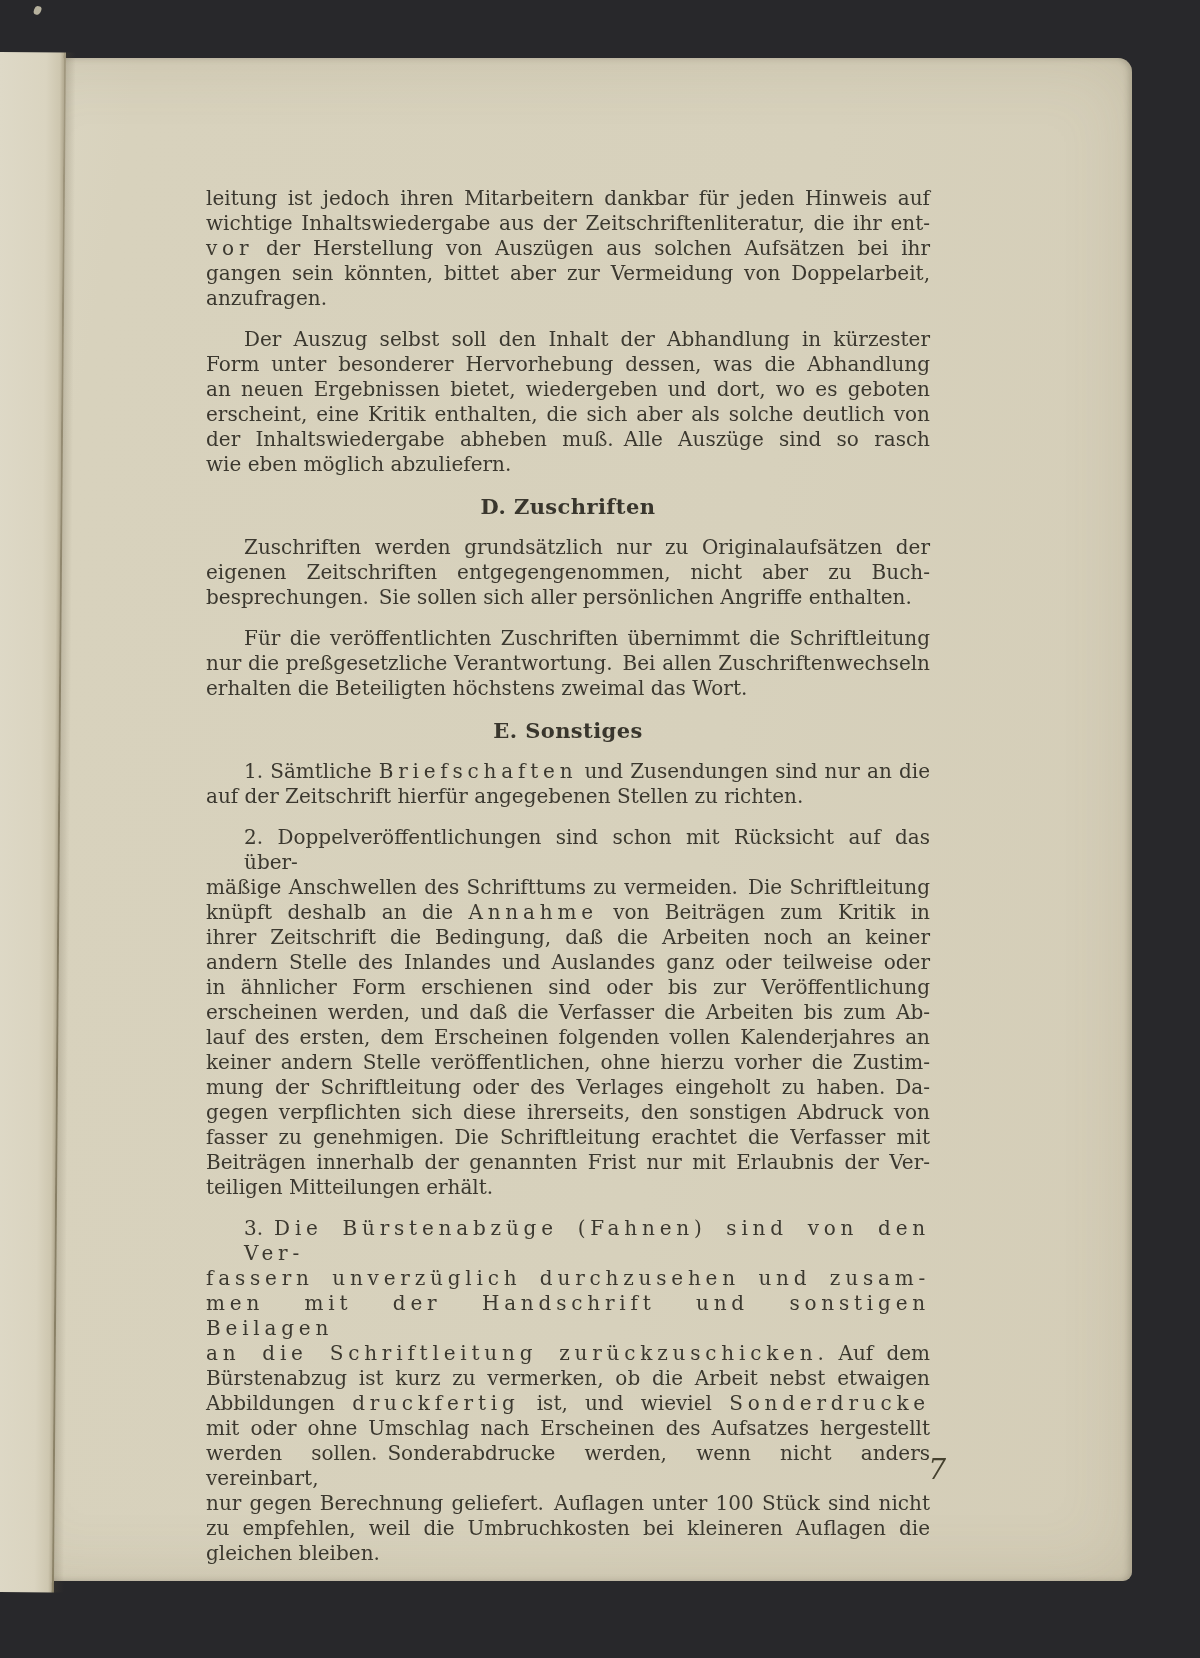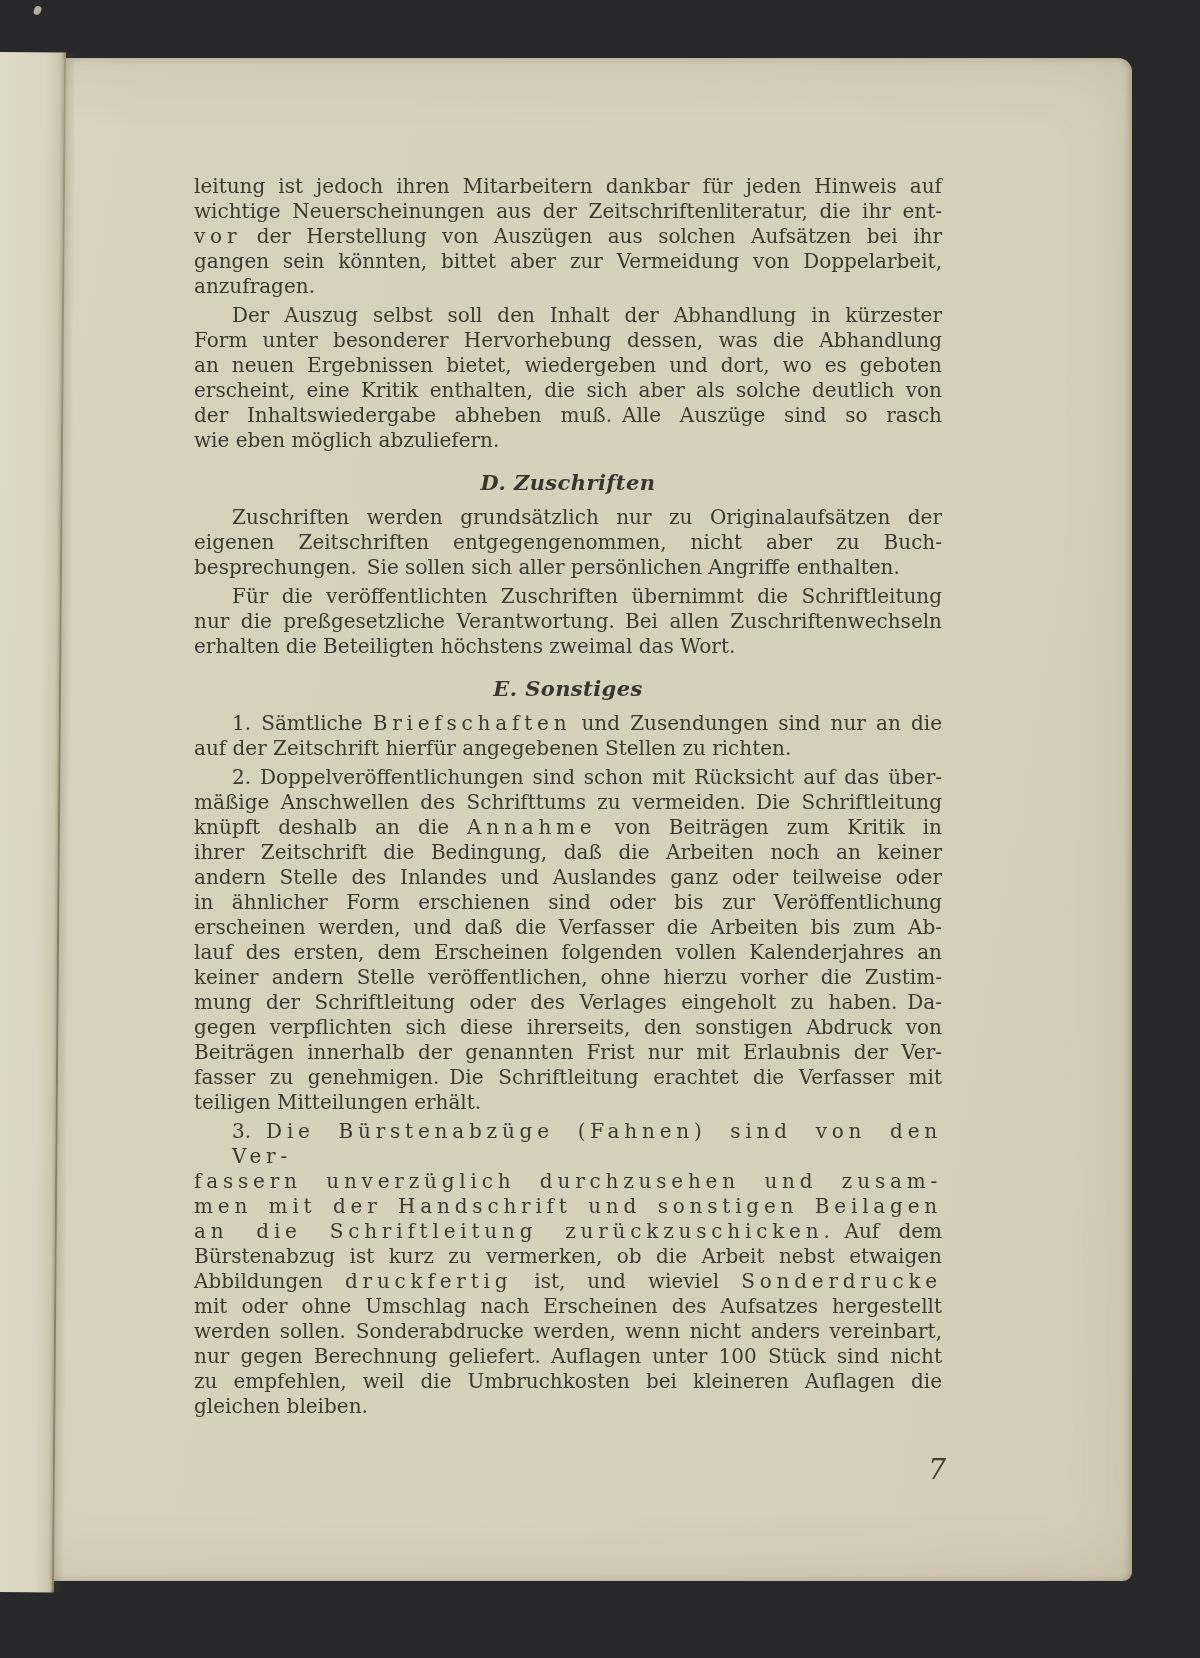--- a/index.html
+++ b/index.html
@@ -32,32 +32,32 @@
   }
   .crease-shadow{
     position:absolute;left:66px;top:0;bottom:0;width:10px;
     background:linear-gradient(to right,rgba(90,80,58,.20),rgba(90,80,58,0));
   }
   .text-col{
     position:absolute;left:190px;top:112px;width:756px;
     color:#3b382f;font-size:20px;line-height:25px;
     text-rendering:optimizeLegibility;
   }
-  .para{margin:4px;}
+  .para{margin:16px;}
   .line{
     text-align:justify;text-align-last:justify;
     white-space:normal;
   }
   .line.last{text-align-last:left;}
   .line.ind1{padding-left:38px;}
   .line.ind2{padding-left:95px;}
   .sp{letter-spacing:.24em;word-spacing:.2em;}
   .heading{
     text-align:center;font-weight:bold;font-size:21px;
-    margin:17px 0 10px;letter-spacing:.02em;color:#39362d;font-style:italic;
+    margin:17px 0 10px;letter-spacing:.02em;color:#39362d;
   }
   .pagenum{
     position:absolute;left:900px;top:1395px;width:46px;text-align:right;
     font-style:italic;font-size:28px;color:#45412f;
   }
 </style>
 </head>
 <body>
 
 <div class="scan-speck"></div>
@@ -65,21 +65,21 @@
 <div class="page">
   <div class="fold">
     <div class="gutter"></div>
     <div class="crease"></div>
     <div class="crease-shadow"></div>
   </div>
 
   <div class="text-col">
       <div class="para">
         <div class="line"><span>leitung ist jedoch ihren Mitarbeitern dankbar für jeden Hinweis auf</span></div>
-        <div class="line"><span>wichtige Neuerscheinungen aus der Zeitschriftenliteratur, die ihr ent-</span></div>
+        <div class="line"><span>wichtige Inhaltswiedergabe aus der Zeitschriftenliteratur, die ihr ent-</span></div>
         <div class="line"><span class="sp">vor</span><span> der Herstellung von Auszügen aus solchen Aufsätzen bei ihr</span></div>
         <div class="line"><span>gangen sein könnten, bittet aber zur Vermeidung von Doppelarbeit,</span></div>
         <div class="line last"><span>anzufragen.</span></div>
       </div>
       <div class="para">
         <div class="line ind1"><span>Der Auszug selbst soll den Inhalt der Abhandlung in kürzester</span></div>
         <div class="line"><span>Form unter besonderer Hervorhebung dessen, was die Abhandlung</span></div>
         <div class="line"><span>an neuen Ergebnissen bietet, wiedergeben und dort, wo es geboten</span></div>
         <div class="line"><span>erscheint, eine Kritik enthalten, die sich aber als solche deutlich von</span></div>
         <div class="line"><span>der Inhaltswiedergabe abheben muß. Alle Auszüge sind so rasch</span></div>
@@ -106,22 +106,22 @@
         <div class="line"><span>mäßige Anschwellen des Schrifttums zu vermeiden. Die Schriftleitung</span></div>
         <div class="line"><span>knüpft deshalb an die </span><span class="sp">Annahme</span><span> von Beiträgen zum Kritik in</span></div>
         <div class="line"><span>ihrer Zeitschrift die Bedingung, daß die Arbeiten noch an keiner</span></div>
         <div class="line"><span>andern Stelle des Inlandes und Auslandes ganz oder teilweise oder</span></div>
         <div class="line"><span>in ähnlicher Form erschienen sind oder bis zur Veröffentlichung</span></div>
         <div class="line"><span>erscheinen werden, und daß die Verfasser die Arbeiten bis zum Ab-</span></div>
         <div class="line"><span>lauf des ersten, dem Erscheinen folgenden vollen Kalenderjahres an</span></div>
         <div class="line"><span>keiner andern Stelle veröffentlichen, ohne hierzu vorher die Zustim-</span></div>
         <div class="line"><span>mung der Schriftleitung oder des Verlages eingeholt zu haben. Da-</span></div>
         <div class="line"><span>gegen verpflichten sich diese ihrerseits, den sonstigen Abdruck von</span></div>
+        <div class="line"><span>fasser zu genehmigen. Die Schriftleitung erachtet die Verfasser mit</span></div>
         <div class="line"><span>Beiträgen innerhalb der genannten Frist nur mit Erlaubnis der Ver-</span></div>
-        <div class="line"><span>fasser zu genehmigen. Die Schriftleitung erachtet die Verfasser mit</span></div>
         <div class="line last"><span>teiligen Mitteilungen erhält.</span></div>
       </div>
       <div class="para">
         <div class="line ind1"><span>3. </span><span class="sp">Die Bürstenabzüge (Fahnen) sind von den Ver-</span></div>
         <div class="line"><span class="sp">fassern unverzüglich durchzusehen und zusam-</span></div>
         <div class="line"><span class="sp">men mit der Handschrift und sonstigen Beilagen</span></div>
         <div class="line"><span class="sp">an die Schriftleitung zurückzuschicken.</span><span> Auf dem</span></div>
         <div class="line"><span>Bürstenabzug ist kurz zu vermerken, ob die Arbeit nebst etwaigen</span></div>
         <div class="line"><span>Abbildungen </span><span class="sp">druckfertig</span><span> ist, und wieviel </span><span class="sp">Sonderdrucke</span></div>
         <div class="line"><span>mit oder ohne Umschlag nach Erscheinen des Aufsatzes hergestellt</span></div>

